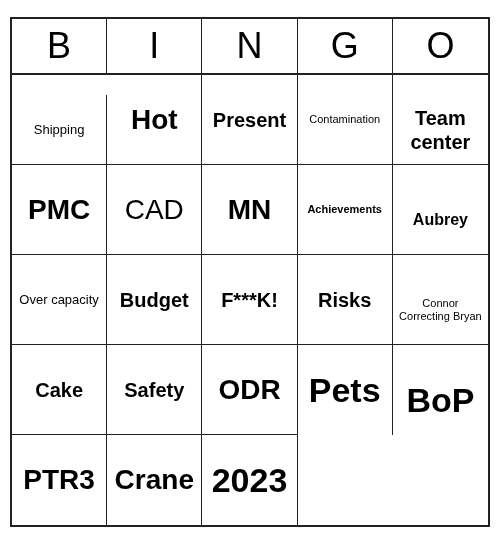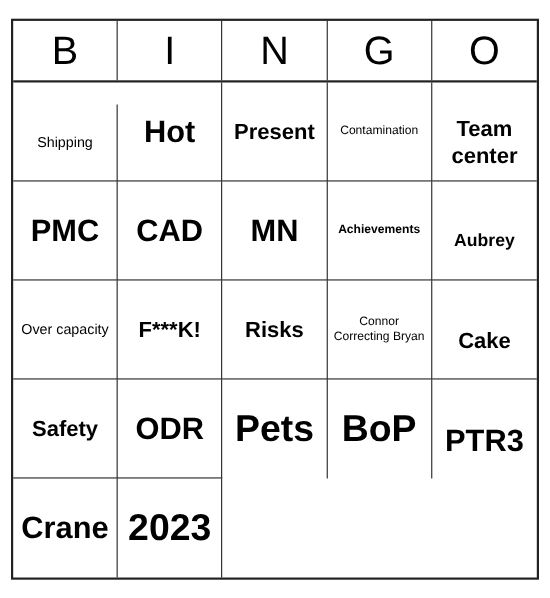--- a/index.html
+++ b/index.html
@@ -65,25 +65,26 @@
       <div class="header-cell">G</div>
       <div class="header-cell">O</div>
     </div>
   <div class="bingo-grid">
   <div class="bingo-cell" style="font-size: 13px; font-weight: normal; margin-top: 20px;">Shipping</div>
       <div class="bingo-cell" style="font-size: 28px; font-weight: bold;">Hot</div>
       <div class="bingo-cell" style="font-size: 20px; font-weight: bold;">Present</div>
       <div class="bingo-cell" style="font-size: 11px; font-weight: normal;">Contamination</div>
       <div class="bingo-cell" style="font-size: 20px; font-weight: bold;">Team center</div>
       <div class="bingo-cell" style="font-size: 28px; font-weight: bold;">PMC</div>
-      <div class="bingo-cell" style="font-size: 28px; font-weight: bold;">CAD</div>
+      <div class="bingo-cell" style="font-size: 28px; font-weight: normal;">CAD</div>
       <div class="bingo-cell" style="font-size: 28px; font-weight: bold;">MN</div>
       <div class="bingo-cell" style="font-size: 11px; font-weight: bold;">Achievements</div>
       <div class="bingo-cell" style="font-size: 16px; font-weight: bold;">Aubrey</div>
       <div class="bingo-cell" style="font-size: 13px; font-weight: normal;">Over capacity</div>
+      <div class="bingo-cell" style="font-size: 20px; font-weight: bold;">Budget</div>
       <div class="bingo-cell" style="font-size: 20px; font-weight: bold;">F***K!</div>
       <div class="bingo-cell" style="font-size: 20px; font-weight: bold;">Risks</div>
       <div class="bingo-cell" style="font-size: 11px; font-weight: normal; text-align: center;">Connor Correcting Bryan</div>
       <div class="bingo-cell" style="font-size: 20px; font-weight: bold;">Cake</div>
       <div class="bingo-cell" style="font-size: 20px; font-weight: bold;">Safety</div>
       <div class="bingo-cell" style="font-size: 28px; font-weight: bold;">ODR</div>
       <div class="bingo-cell" style="font-size: 34px; font-weight: bold;">Pets</div>
       <div class="bingo-cell" style="font-size: 34px; font-weight: bold;">BoP</div>
       <div class="bingo-cell" style="font-size: 28px; font-weight: bold;">PTR3</div>
       <div class="bingo-cell" style="font-size: 28px; font-weight: bold;">Crane</div>

